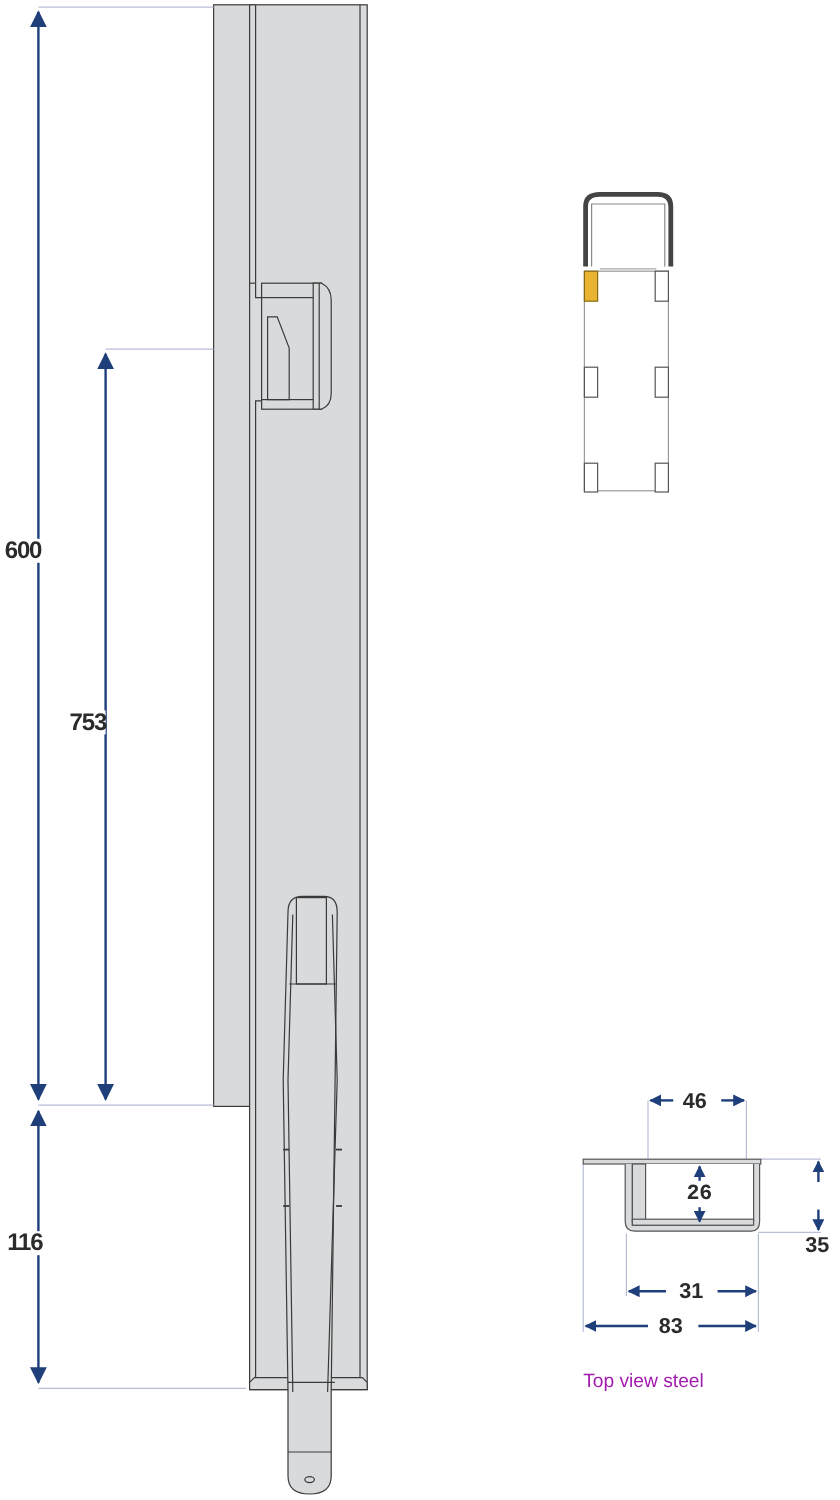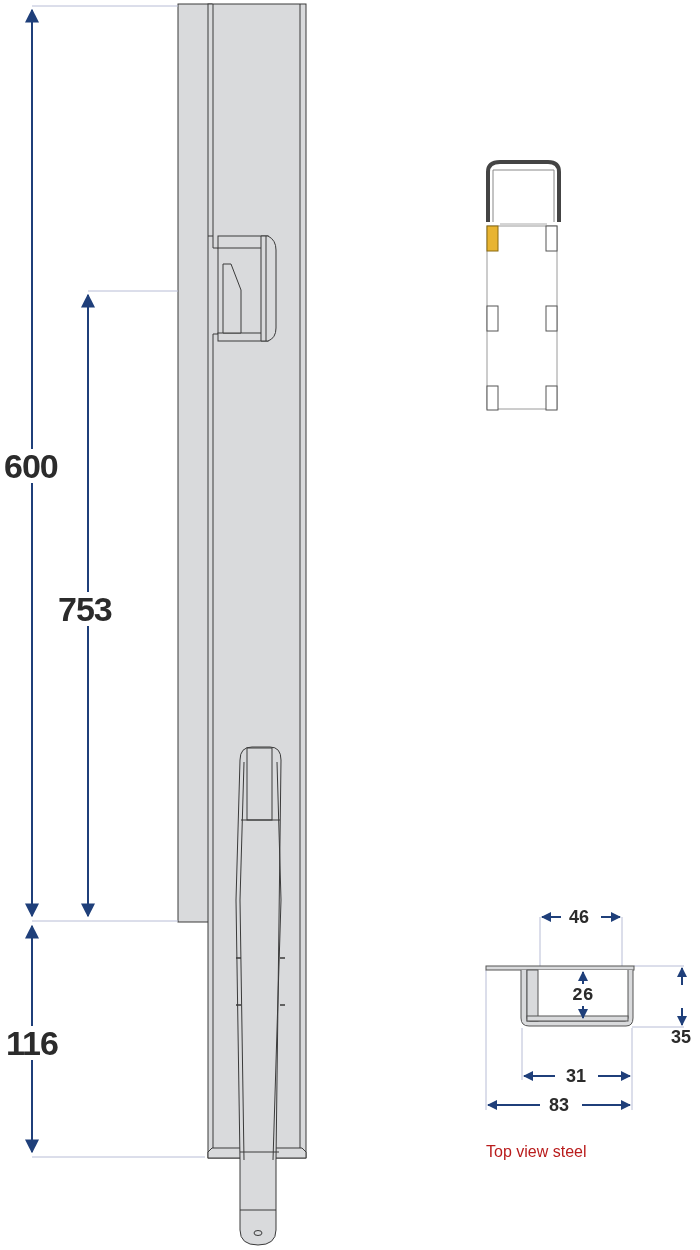--- a/index.html
+++ b/index.html
@@ -2,24 +2,24 @@
 <html><head>
 <meta charset="utf-8">
 <style>
   html, body { margin: 0; padding: 0; background: #ffffff; }
   body { width: 700px; height: 1250px; position: relative; overflow: hidden;
          font-family: "Liberation Sans", sans-serif; }
   svg { position: absolute; left: 0; top: 0; }
   .dimlabel { position: absolute; font-family: "Liberation Sans", sans-serif;
               font-weight: bold; color: #2b2b2b; background: #ffffff;
               line-height: 1; letter-spacing: -1px; }
-  .big { font-size: 34px; }
+  .big { font-size: 20px; }
   .small { font-size: 18px; letter-spacing: 0; }
   .caption { position: absolute; font-family: "Liberation Sans", sans-serif;
-             font-size: 16px; color: #b91c1c; }
+             font-size: 16px; color: #a21caf; }
 </style>
 </head>
 <body>
 
 <svg width="700" height="1250" viewBox="0 0 700 1250">
   <defs>
     <marker id="arr" viewBox="0 0 10 10" refX="9" refY="5" markerWidth="7" markerHeight="7" orient="auto-start-reverse">
       <path d="M0,0 L10,5 L0,10 z" fill="#1f3f7a"></path>
     </marker>
     <marker id="arrs" viewBox="0 0 10 10" refX="9" refY="5" markerWidth="5" markerHeight="5" orient="auto-start-reverse">

